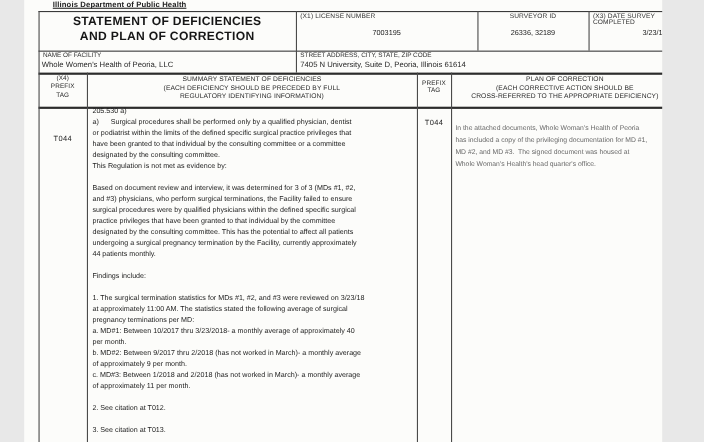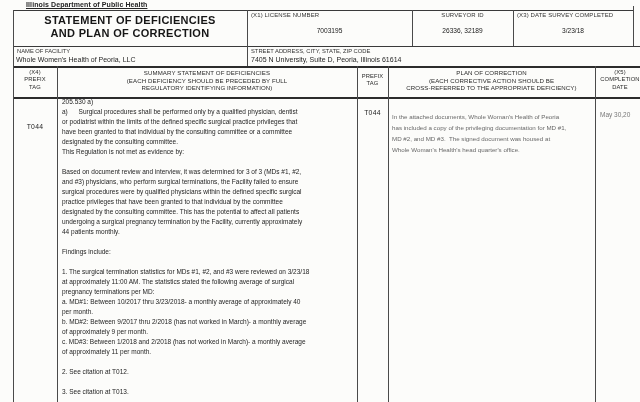--- a/index.html
+++ b/index.html
@@ -1,22 +1,23 @@
 <!DOCTYPE html>
 <html><head>
 <meta charset="utf-8">
 <style>
   html,body{margin:0;padding:0;background:#e8e8e8;}
   #page{
     position:relative;
-    width:640px;height:402px;
+    width:580px;height:402px;
     background:#fcfcfa;
     overflow:hidden;
     font-family:"Liberation Sans", sans-serif;
     color:#1d1d1d;
+    margin-left:22px;
     -webkit-font-smoothing:antialiased;
   }
   .abs{position:absolute;}
   .hline{position:absolute;height:0;border-top:1.6px solid #3a3a3a;}
   .hline.heavy{border-top:2px solid #2c2c2c;}
   .vline{position:absolute;width:0;border-left:1.2px solid #4a4a4a;}
   .pre{white-space:pre;}
   .preline{white-space:pre-line;}
   .ctr{text-align:center;}
   .agency{font-size:7px;font-weight:bold;text-decoration:underline;color:#242424;letter-spacing:.1px;}

